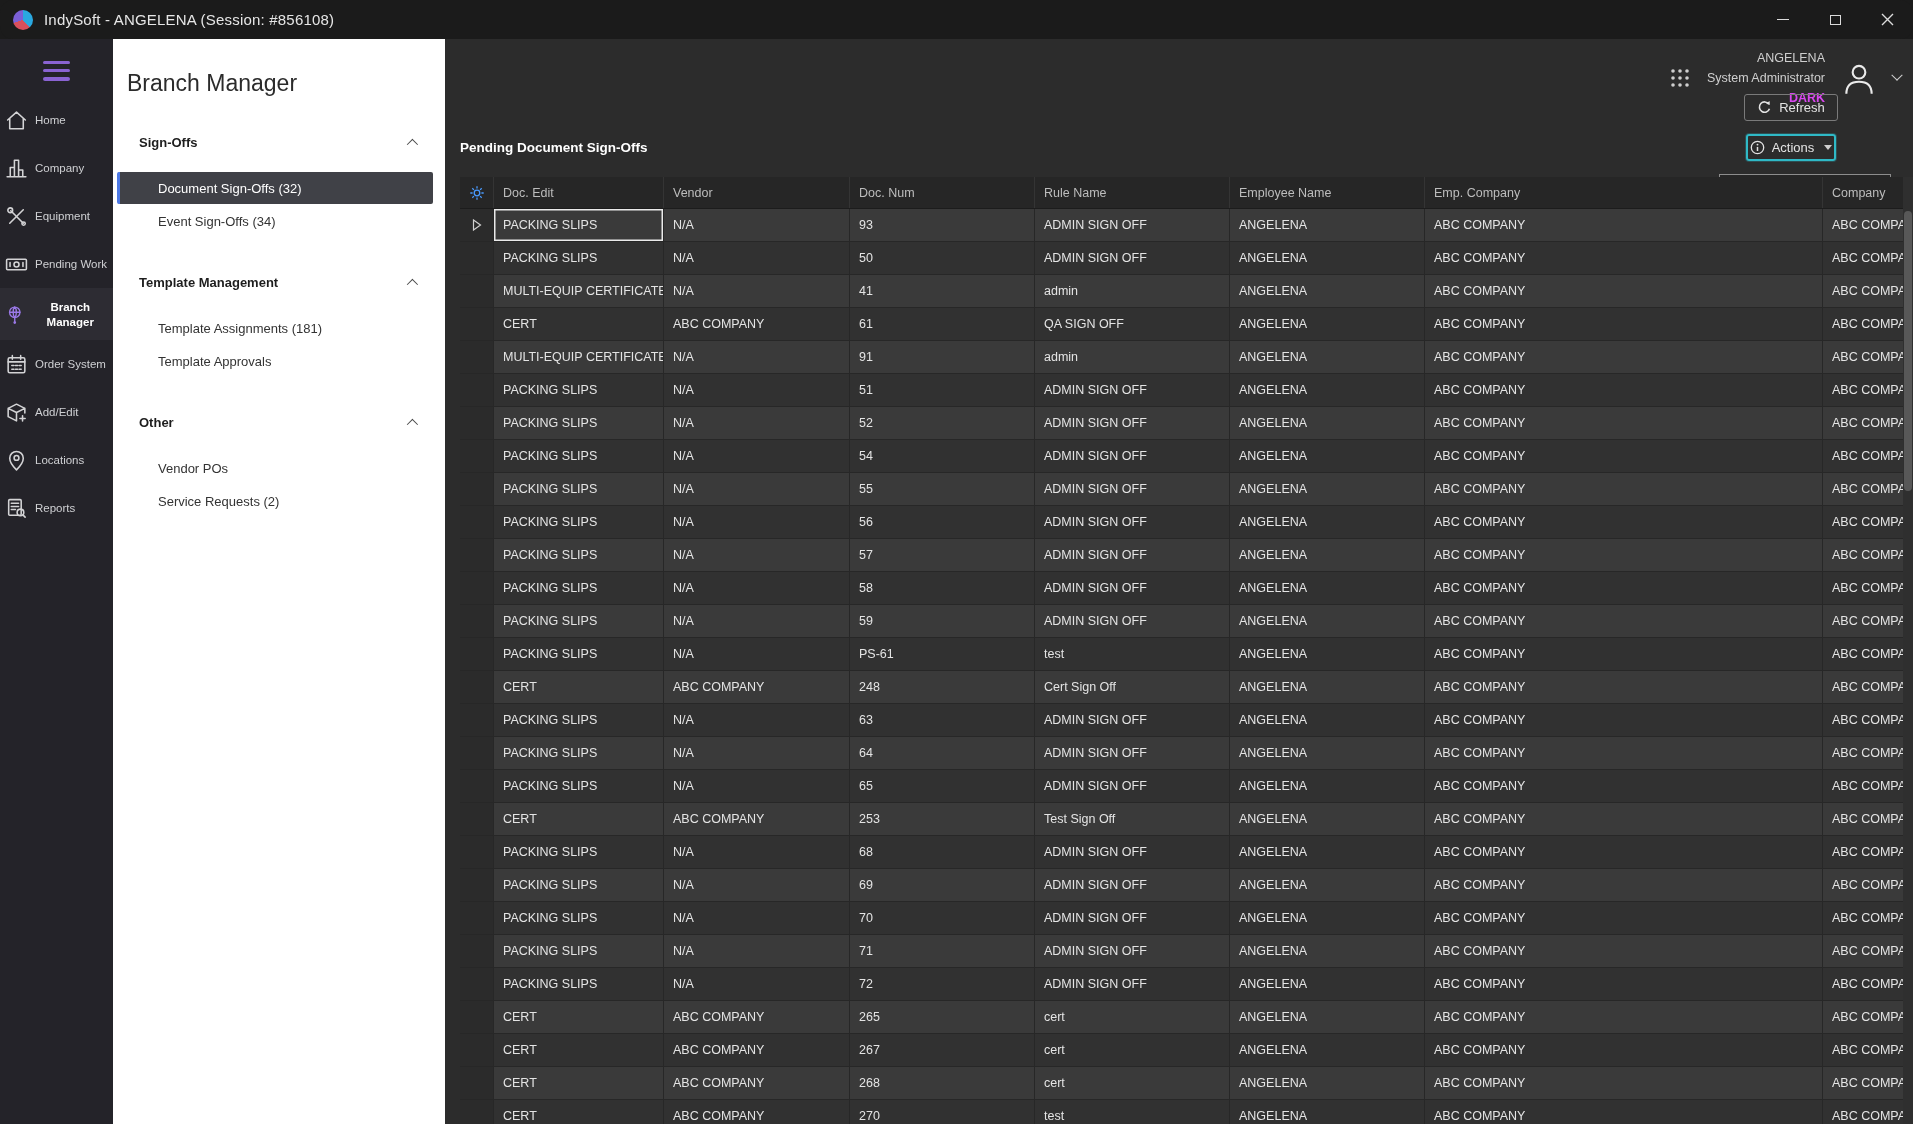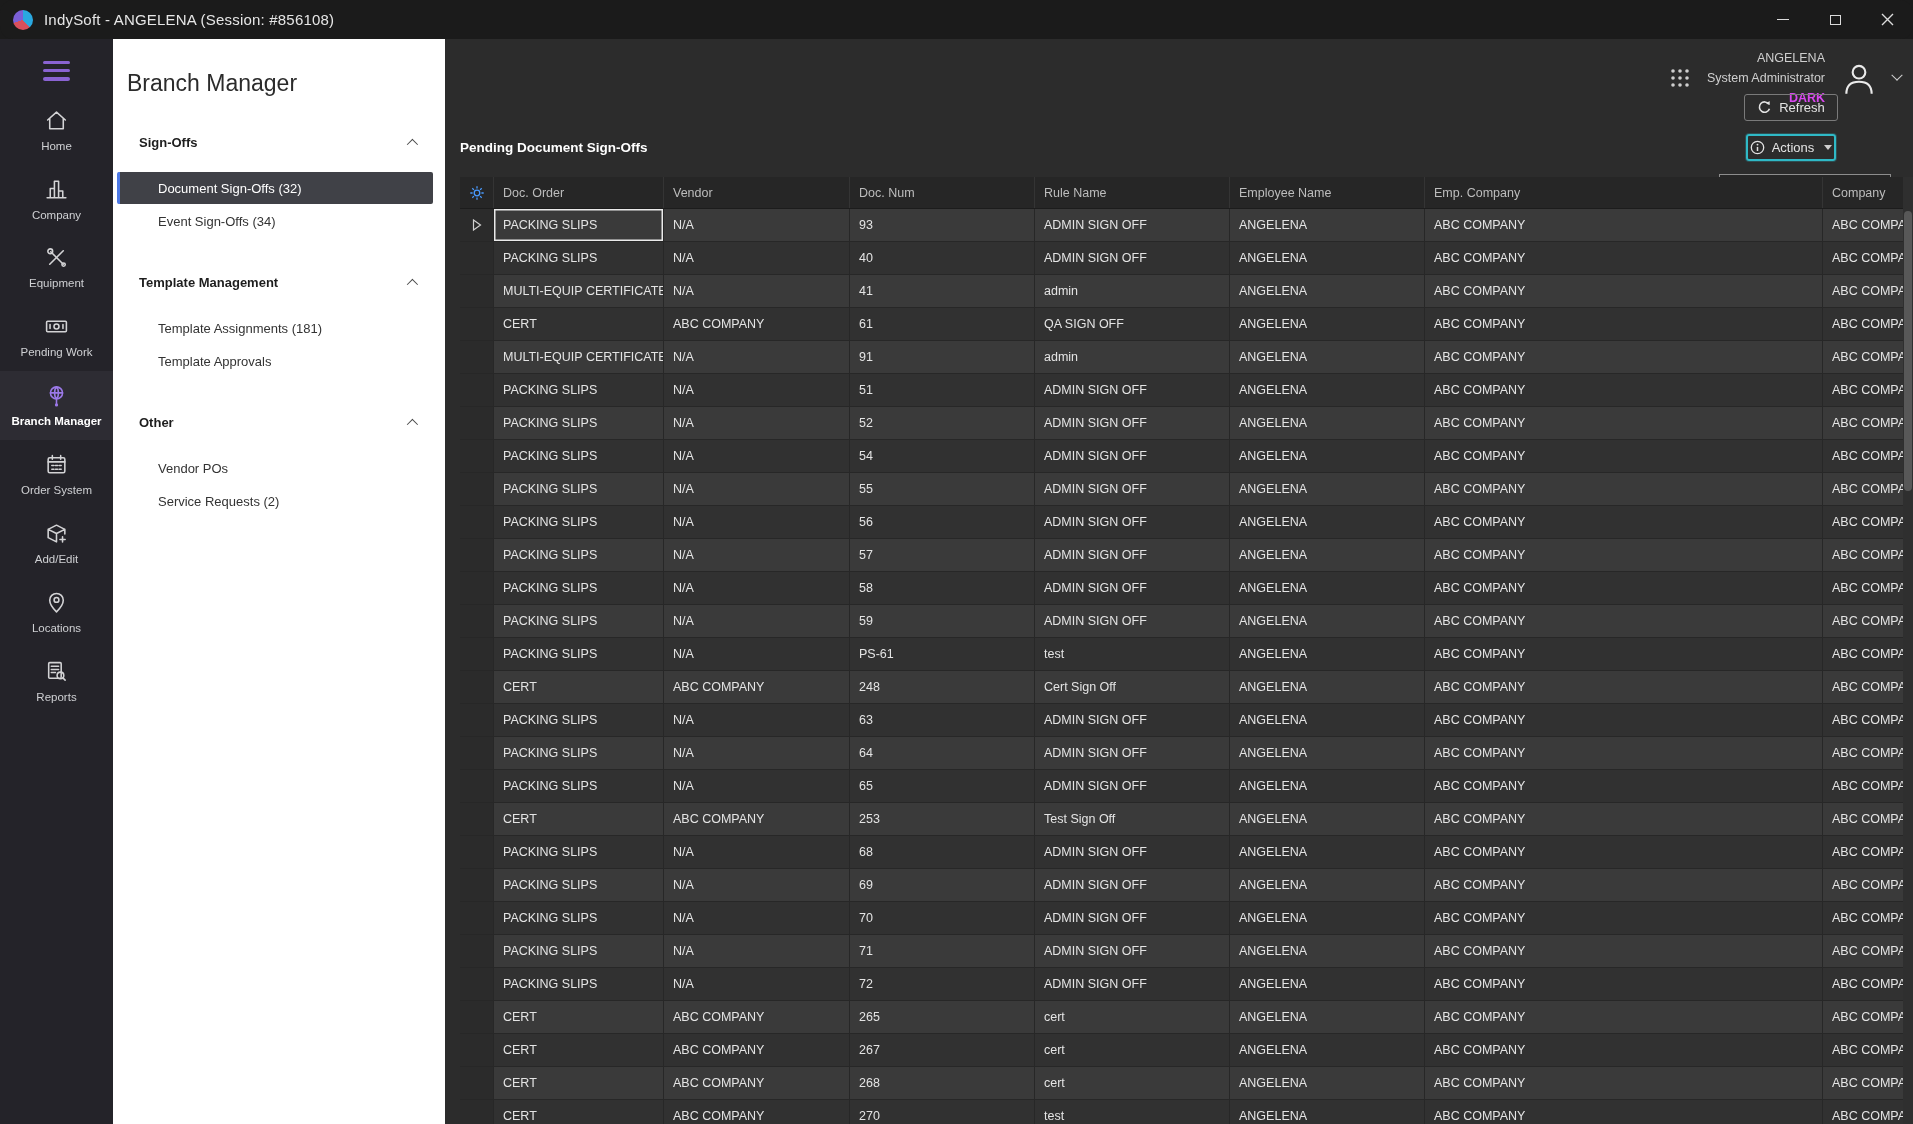--- a/index.html
+++ b/index.html
@@ -16,21 +16,21 @@
   .min-glyph { width:12px; height:1.5px; background:#dcdcdc; }
   .max-glyph { width:11px; height:10px; border:1.3px solid #dcdcdc; }
 
   
   .app { display:flex; height:1085px; }
 
   
   .sidebar { width:113px; background:#242329; display:flex; flex-direction:column; align-items:center; color:#cfd0d3; flex:none; }
   .hamburger { margin:17px 0 10px; cursor:pointer; }
   .hamburger span { display:block; width:27px; height:3.2px; background:#8a63d2; margin:5px 0; border-radius:2px; }
-  .side-item { width:100%; padding:12px 4px 11px; display:flex; flex-direction:column; align-items:center; gap:6px;
+  .side-item { width:100%; padding:12px 4px 11px; display:flex; flex-direction:row; align-items:center; gap:6px;
                font-size:11.5px; text-align:center; line-height:1.3; cursor:pointer; }
   .side-item svg { width:25px; height:25px; stroke:#d3d3d5; fill:none; stroke-width:1.5; stroke-linecap:round; stroke-linejoin:round; }
   .side-item.active { color:#ffffff; font-weight:bold; background:#2d2c33; }
   .side-item.active svg { stroke:#9b79e8; }
 
   
   .navpanel { width:332px; background:#ffffff; color:#2e2e2e; flex:none; overflow:hidden; }
   .nav-title { font-size:23px; font-weight:400; color:#2b2b2b; padding:31px 0 0 14px; }
   .nav-section { margin-top:38px; }
   .nav-section-header { display:flex; justify-content:space-between; align-items:center;
@@ -286,21 +286,21 @@
         <div class="grid-header">
           <div class="hcell indicator">
             <svg width="16" height="16" viewBox="0 0 16 16">
               <g stroke="#4a9bff" stroke-width="1.3" fill="none">
                   <circle cx="8" cy="8" r="2.8"></circle>
               <path d="M8 1.3 V3.6 M8 12.4 V14.7 M1.3 8 H3.6 M12.4 8 H14.7 M3.3 3.3 L4.9 4.9 M11.1 11.1 L12.7 12.7 M12.7 3.3 L11.1 4.9 M4.9 11.1 L3.3 12.7"></path>
                 </g>
             </svg>
           </div>
 
-        <div class="hcell col-w0">Doc. Order</div>
+        <div class="hcell col-w0">Doc. Edit</div>
             <div class="hcell col-w1">Vendor</div>
             <div class="hcell col-w2">Doc. Num</div>
             <div class="hcell col-w3">Rule Name</div>
             <div class="hcell col-w4">Employee Name</div>
             <div class="hcell col-w5">Emp. Company</div>
             <div class="hcell col-w6">Company</div>
           </div>
         <div class="grid-body">
             <div class="row odd">
               <div class="cell indicator">
@@ -313,21 +313,21 @@
               <div class="cell col-w2">93</div>
               <div class="cell col-w3">ADMIN SIGN OFF</div>
               <div class="cell col-w4">ANGELENA</div>
               <div class="cell col-w5">ABC COMPANY</div>
               <div class="cell col-w6">ABC COMPANY</div>
             </div>
             <div class="row even">
               <div class="cell indicator"></div>
               <div class="cell col-w0">PACKING SLIPS</div>
               <div class="cell col-w1">N/A</div>
-              <div class="cell col-w2">40</div>
+              <div class="cell col-w2">50</div>
               <div class="cell col-w3">ADMIN SIGN OFF</div>
               <div class="cell col-w4">ANGELENA</div>
               <div class="cell col-w5">ABC COMPANY</div>
               <div class="cell col-w6">ABC COMPANY</div>
             </div>
             <div class="row odd">
               <div class="cell indicator"></div>
               <div class="cell col-w0">MULTI-EQUIP CERTIFICATE</div>
               <div class="cell col-w1">N/A</div>
               <div class="cell col-w2">41</div>

